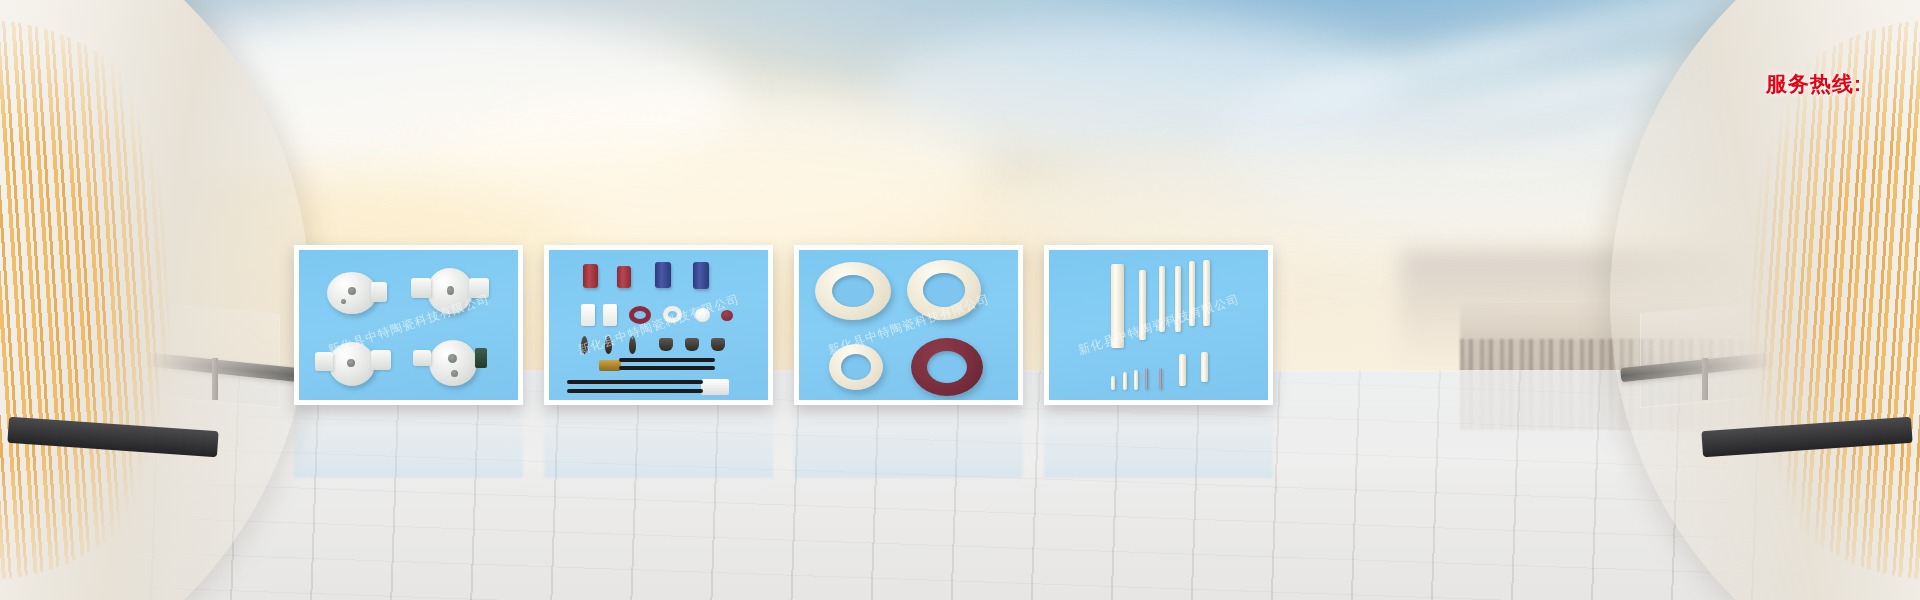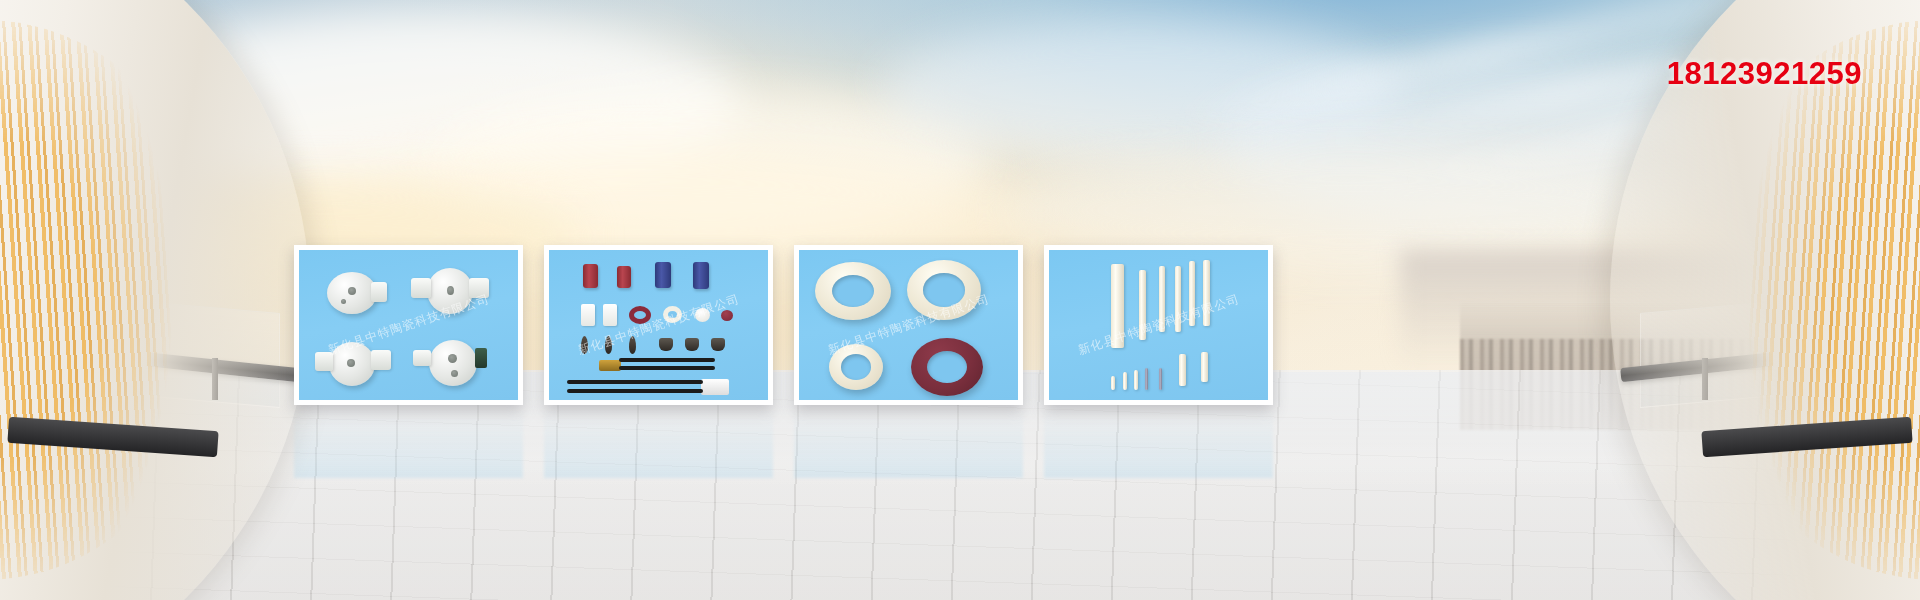--- a/index.html
+++ b/index.html
@@ -337,21 +337,21 @@
     <div class="blade"></div>
     <div class="louvers"></div>
 
   </div>
 
   <div class="bench bench-l"></div>
   <div class="bench bench-r"></div>
 
 
   <div class="contact">
-    <div class="hotline-number">18123921259</div>
+    <div class="hotline-label">服务热线:</div>
   </div>
 
   <div class="panels">
 
     <div class="panel">
       <div class="panel-inner">
         <div class="pc sock" style="left:28px;top:22px;width:50px;height:42px;">
           <span class="hole" style="left:21px;top:15px;width:8px;height:8px;"></span>
           <span class="hole" style="left:14px;top:27px;width:5px;height:5px;"></span>
         </div>

